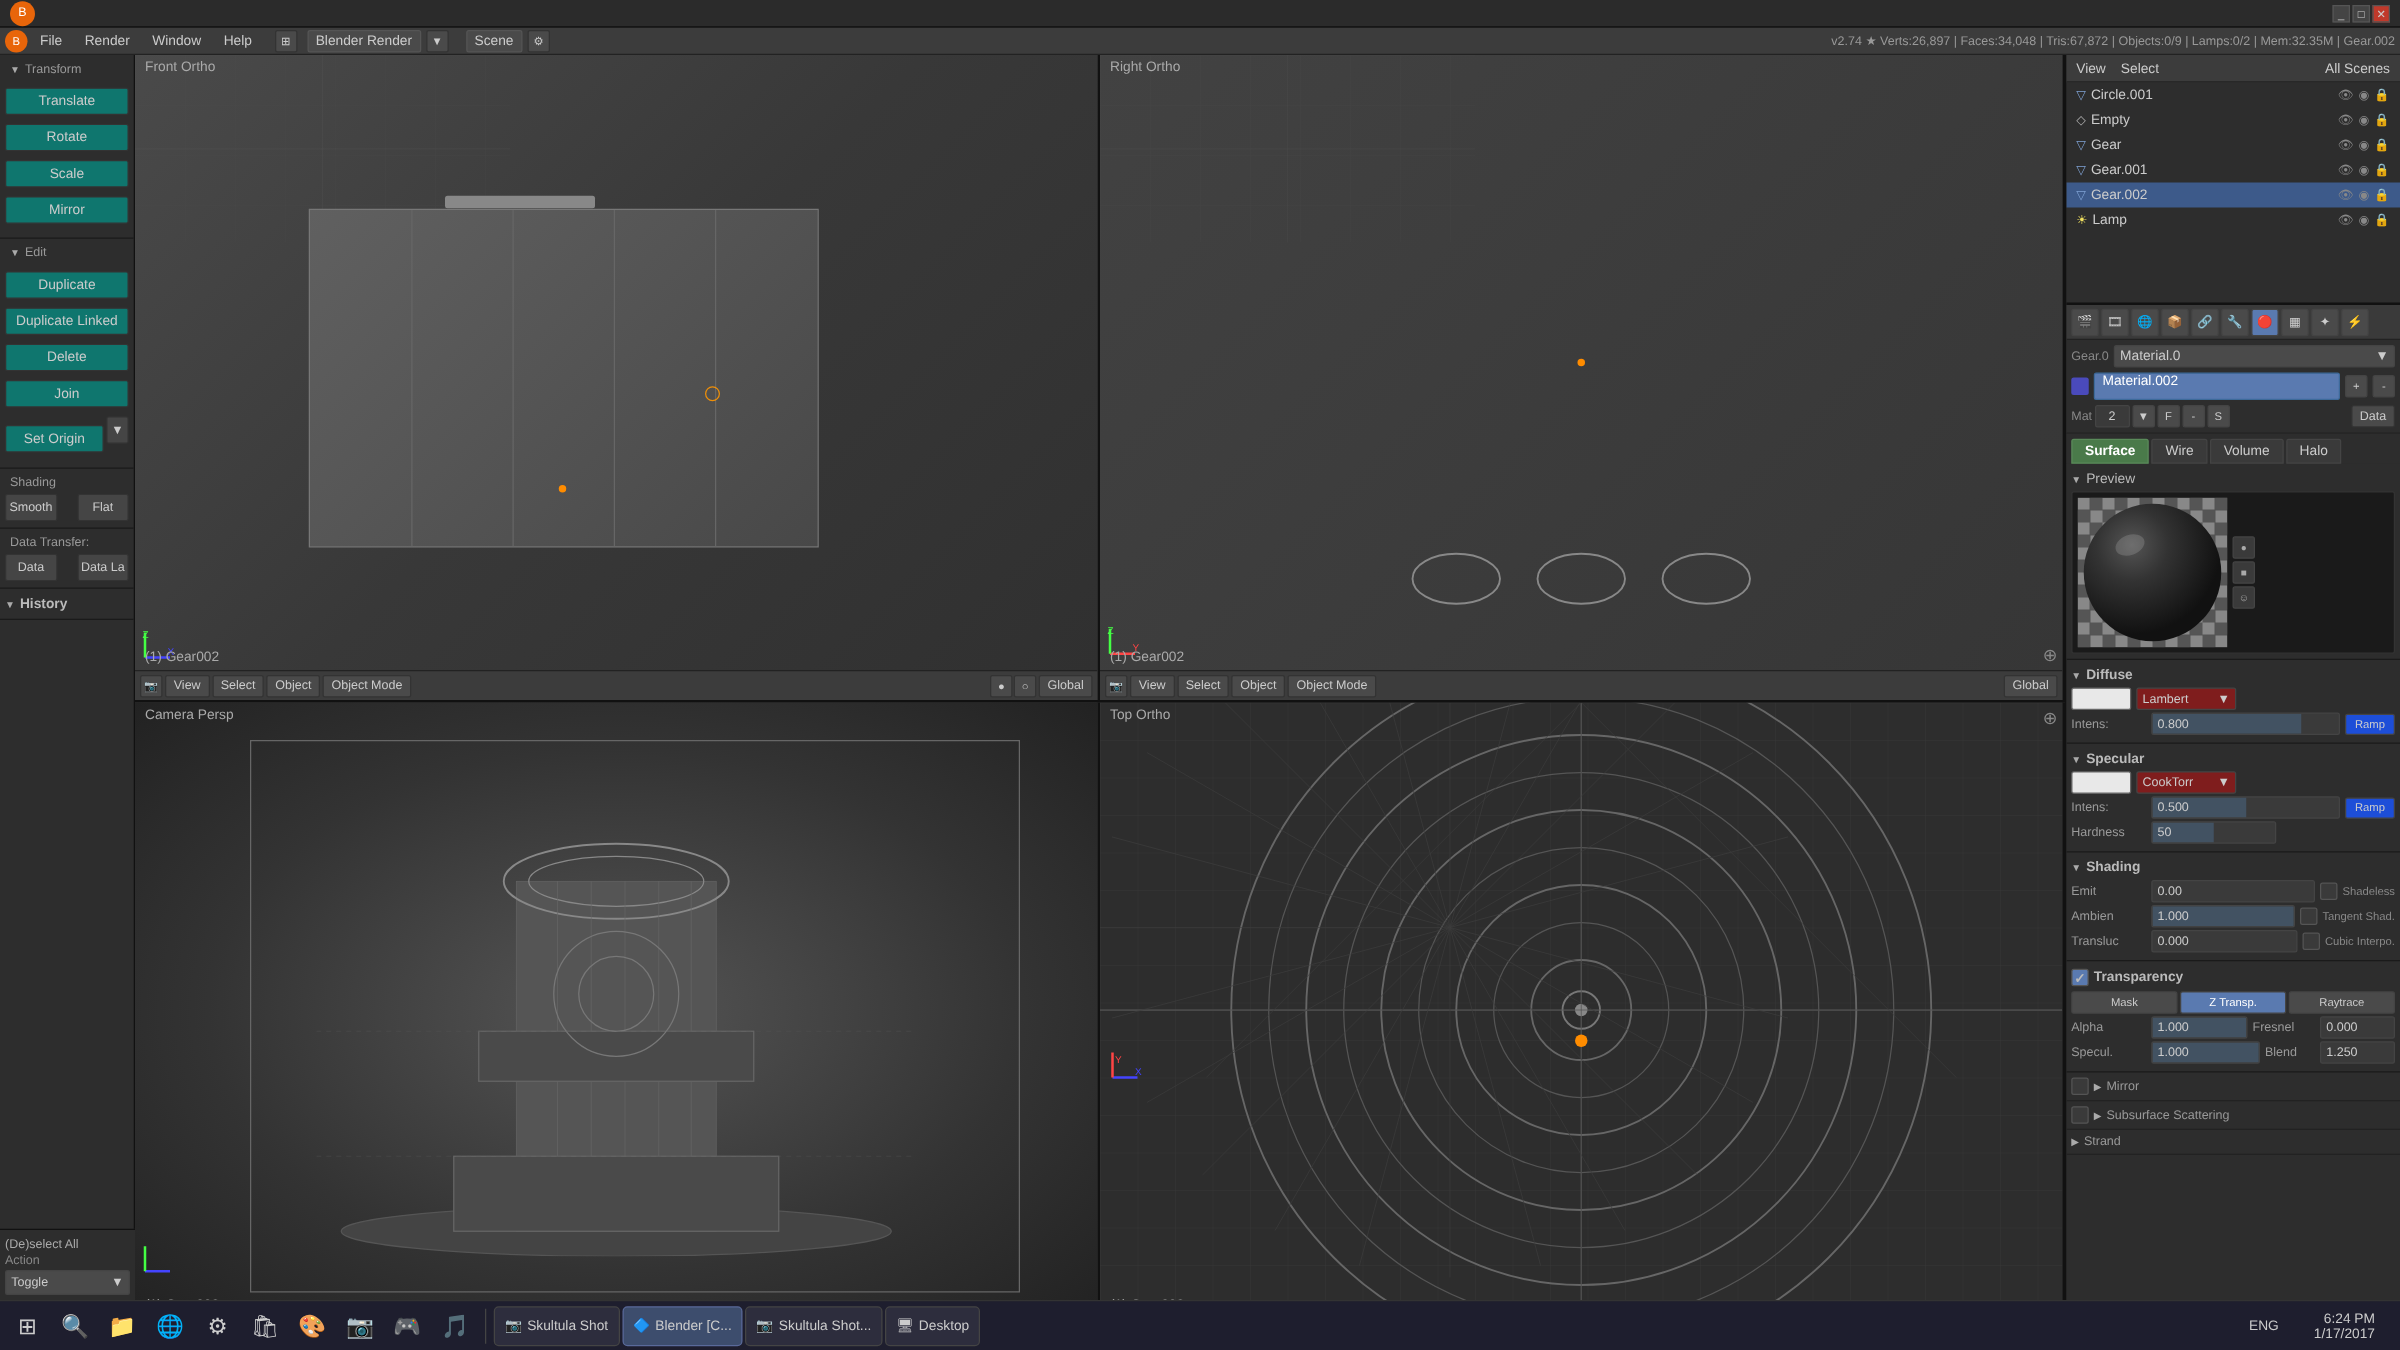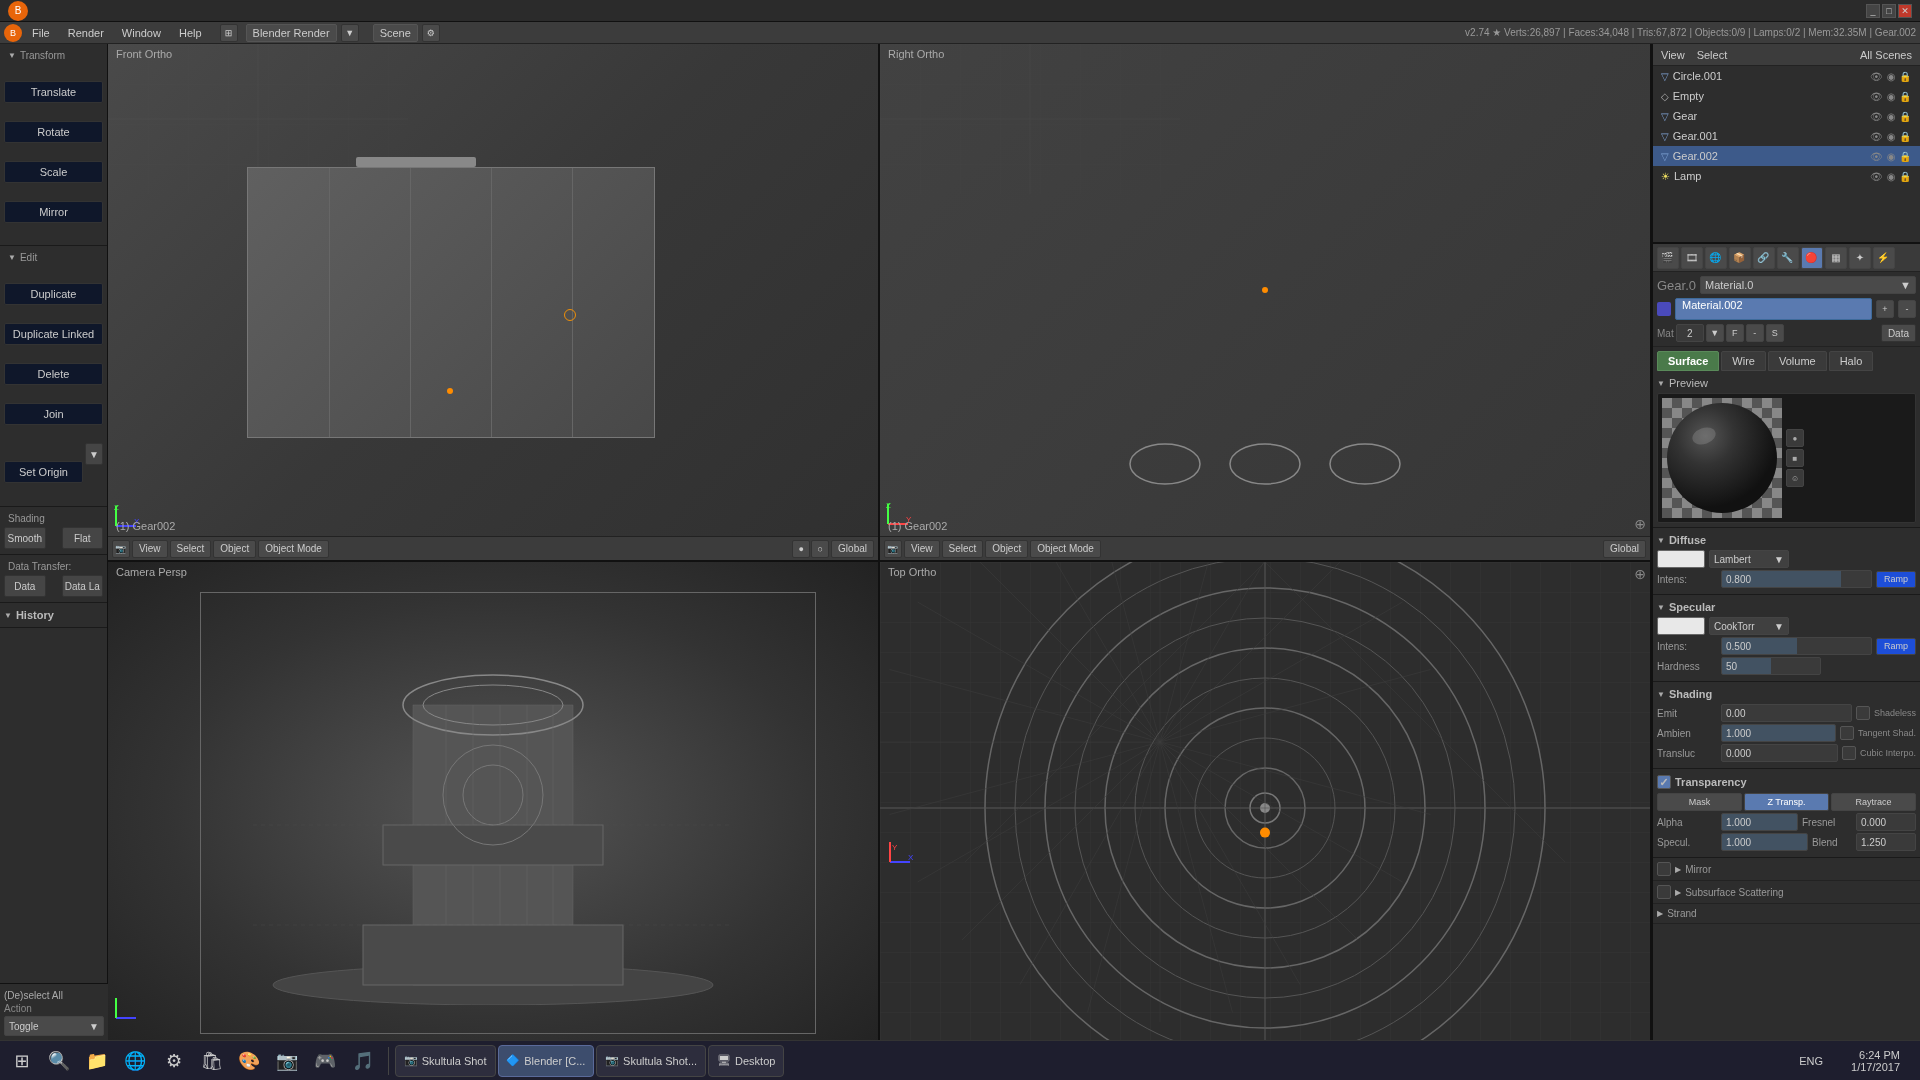--- a/index.html
+++ b/index.html
@@ -102,30 +102,30 @@
       padding: 2px 4px;
       display: flex;
       align-items: center;
       gap: 4px;
     }
     .section-triangle { color: #aaa; font-size: 8px; }
 
     .tool-btn {
       width: 100%;
       height: 22px;
-      background: #0f172a;
+      background: #0f766e;
       border: 1px solid #333;
       border-radius: 2px;
       color: #ccc;
       font-size: 11px;
       cursor: pointer;
       display: flex;
       align-items: center;
       justify-content: center;
-      margin: 18px 0;
+      margin: 7px 0;
     }
 
     .btn-row { display: flex; gap: 16px; margin: 1px 0; }
     .btn-half {
       flex: 1;
       height: 22px;
       background: #454545;
       border: 1px solid #333;
       border-radius: 2px;
       color: #ccc;
@@ -651,21 +651,21 @@
       justify-content: center;
       cursor: pointer;
       font-size: 9px;
       color: #ccc;
     }
 
     
     .method-dropdown {
       width: 80px;
       height: 18px;
-      background: #404040;
+      background: #7f1d1d;
       border: 1px solid #444;
       border-radius: 2px;
       padding: 0 4px;
       display: flex;
       align-items: center;
       justify-content: space-between;
       cursor: pointer;
       font-size: 10px;
       color: #ccc;
     }
@@ -1128,21 +1128,21 @@
         <div class="prop-icon-btn">🔧</div>
         <div class="prop-icon-btn active">🔴</div>
         <div class="prop-icon-btn">▦</div>
         <div class="prop-icon-btn">✦</div>
         <div class="prop-icon-btn">⚡</div>
       </div>
 
       <div class="mat-header">
         <div class="mat-selector">
           <div style="display:flex;align-items:center;gap:4px;flex:1;">
-            <span style="color:#888;font-size:13px;">Gear.0</span>
+            <span style="color:#888;font-size:10px;">Gear.0</span>
             <div style="flex:1;height:18px;background:#4a4a4a;border:1px solid #444;border-radius:2px;padding:0 4px;display:flex;align-items:center;justify-content:space-between;cursor:pointer;">
               <span>Material.0</span>
               <span>▼</span>
             </div>
           </div>
         </div>
 
         <div style="display:flex;align-items:center;gap:4px;margin-bottom:4px;">
           <div style="width:14px;height:14px;background:#4a4abb;border-radius:2px;"></div>
           <div class="mat-name-field">Material.002</div>

